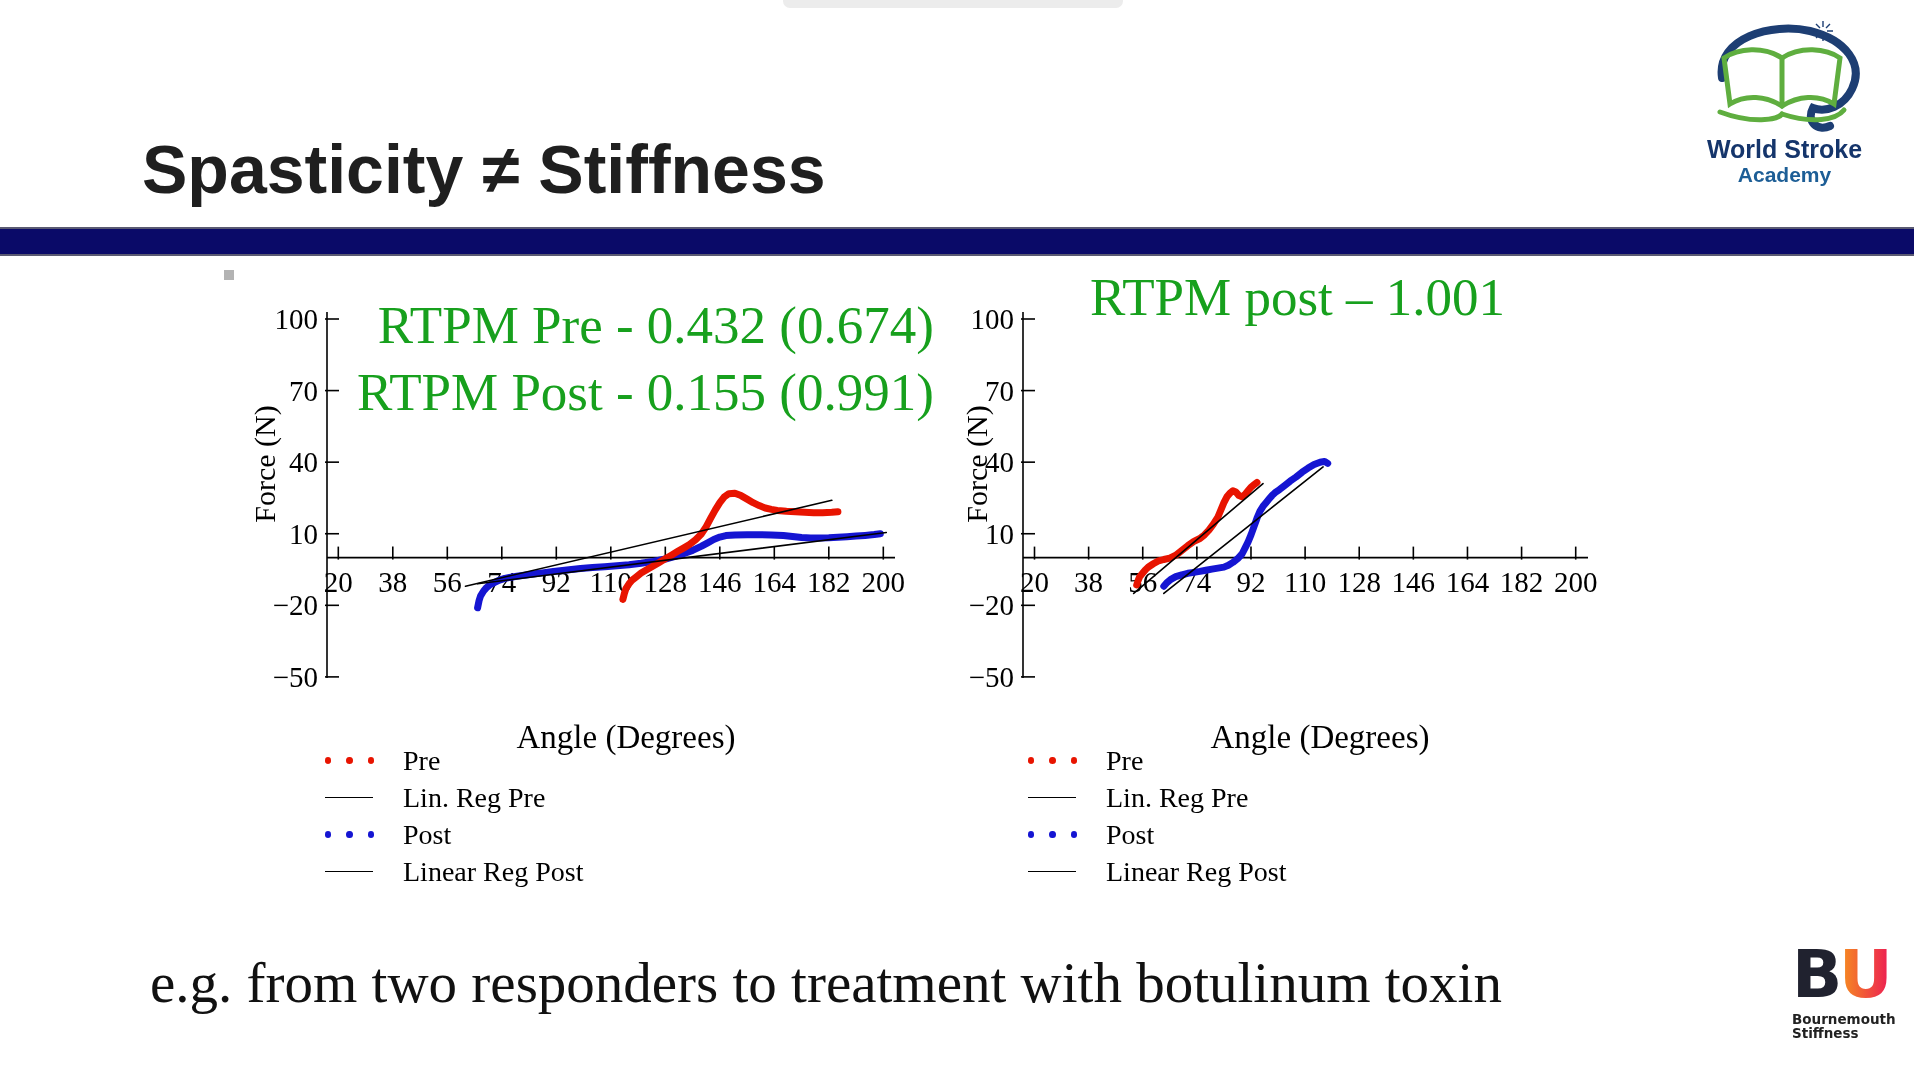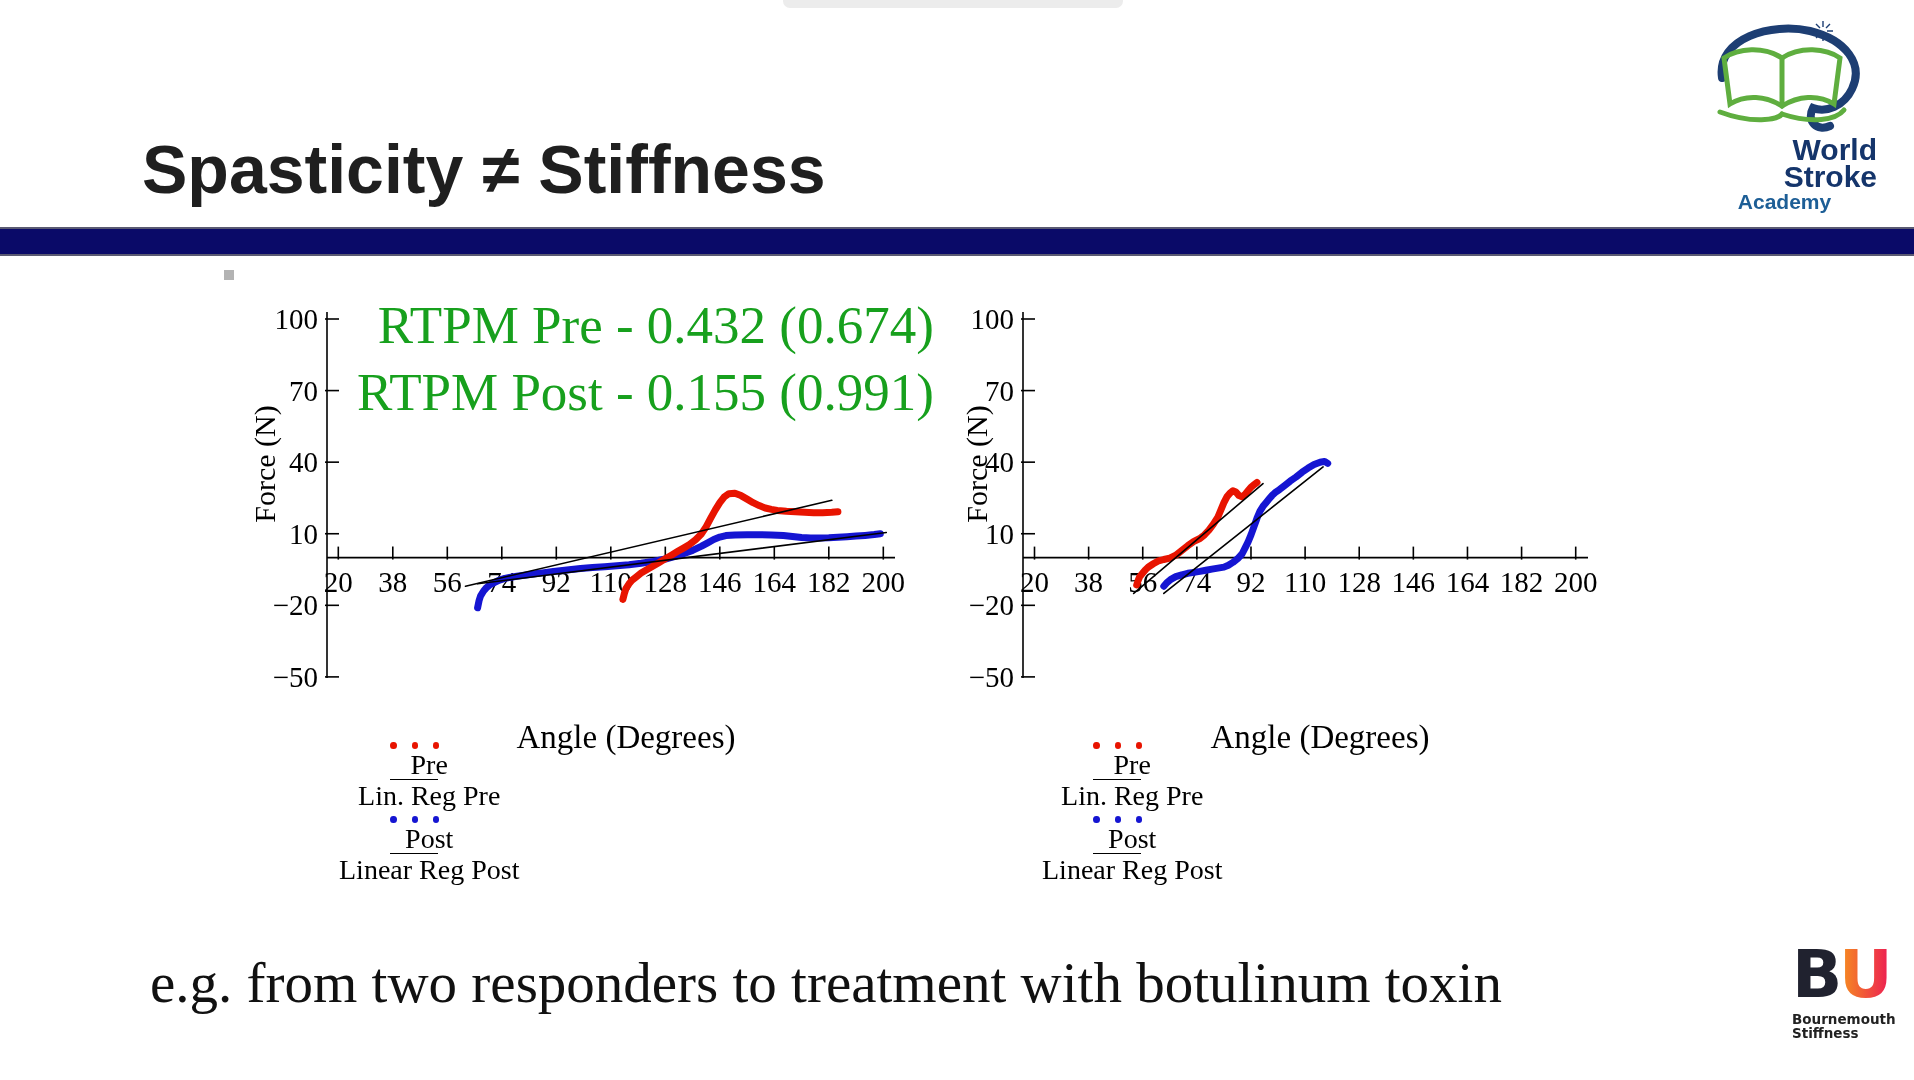--- a/index.html
+++ b/index.html
@@ -22,29 +22,29 @@
        width:130px;text-align:center;transform:rotate(-90deg);white-space:nowrap;}
   #ylab0{left:200px;top:447px;}
   #ylab1{left:912px;top:447px;}
   .xlab{position:absolute;font-family:"Liberation Serif",serif;font-size:33px;color:#000;
        width:260px;text-align:center;}
   #xlab0{left:496px;top:719px;}
   #xlab1{left:1190px;top:719px;}
   .legend{position:absolute;display:flex;flex-direction:column;}
   #legend0{left:325px;top:742px;}
   #legend1{left:1028px;top:742px;}
-  .lrow{display:flex;align-items:center;height:37px;flex-direction:column;}
+  .lrow{display:flex;align-items:center;height:37px;}
   .lmark{width:64px;display:flex;align-items:center;}
   .dot{width:7px;height:7px;border-radius:50%;margin-right:15px;}
   .lline{width:48px;height:0;border-top:1.6px solid #000;}
   .llab{font-family:"Liberation Serif",serif;font-size:28px;color:#000;margin-left:14px;white-space:nowrap;}
   #caption{position:absolute;left:150px;top:950px;width:1720px;text-align:left;
        font-family:"Liberation Serif",serif;font-size:57px;color:#111;white-space:nowrap;}
   #wsa{position:absolute;left:1692px;top:20px;width:185px;text-align:center;}
-  #wsa-line1{font-weight:bold;font-size:30px;color:#15356b;line-height:27px;text-align:right;}
+  #wsa-line1{font-weight:bold;font-size:25px;color:#15356b;line-height:27px;}
   #wsa-line2{font-weight:600;font-size:21px;color:#1d5e96;line-height:23px;}
   #bu{position:absolute;left:1792px;top:940px;width:110px;}
   .bu-txt{font-family:"DejaVu Sans",sans-serif;font-weight:bold;font-size:13.5px;color:#222;line-height:14px;}
 </style>
 </head>
 <body>
 
 <div id="top-strip"></div>
 
 <div id="title">Spasticity ≠ Stiffness</div>
@@ -159,20 +159,21 @@
       <polyline points="1133.7,593.4 1263.0,483.6" fill="none" stroke="#000000" stroke-width="1.6" stroke-linecap="round" stroke-linejoin="round"></polyline>
       <polyline points="1163.8,593.4 1323.1,466.9" fill="none" stroke="#000000" stroke-width="1.6" stroke-linecap="round" stroke-linejoin="round"></polyline>
     </g>
   </svg>
 
 <div id="annot0" class="annot" style="color: rgb(23, 160, 29);">
   <div>RTPM Pre - 0.432 (0.674)</div>
   <div>RTPM Post - 0.155 (0.991)</div>
 </div>
 <div id="annot1" class="annot" style="color: rgb(23, 160, 29);">
+  <div>RTPM post – 1.001</div>
 </div>
 
 <div id="ylab0" class="ylab">Force (N)</div>
 <div id="ylab1" class="ylab">Force (N)</div>
 
 <div id="xlab0" class="xlab">Angle (Degrees)</div>
 <div id="xlab1" class="xlab">Angle (Degrees)</div>
 
 <div id="legend0" class="legend">
     <div class="lrow">

